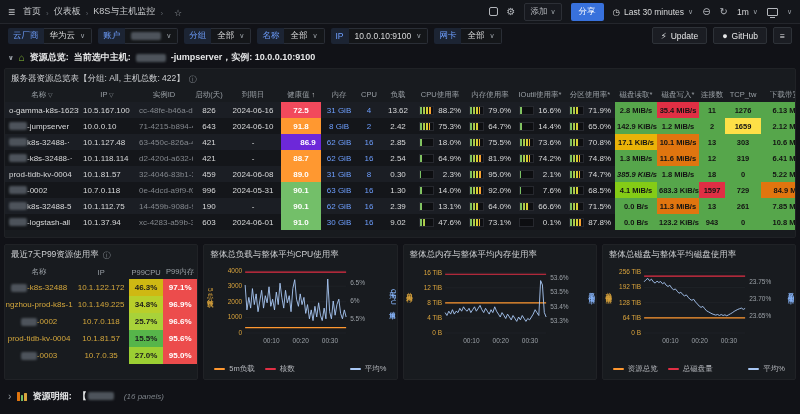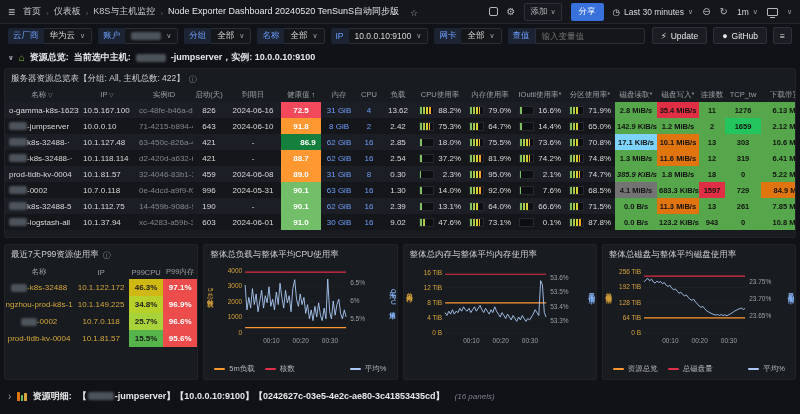--- a/index.html
+++ b/index.html
@@ -87,21 +87,20 @@
 
 <div class="topnav">
   <span class="burger">≡</span>
   <div class="crumbs" style="display:flex;align-items:flex-end;">
     <span class="crumb">首页</span>
       <span class="csep">›</span>
     <span class="crumb">仪表板</span>
       <span class="csep">›</span>
     <span class="crumb">K8S与主机监控</span>
       <span class="csep">›</span>
-    <span class="crumb last">Node Exporter Dashboard 20240520 TenSunS自动同步版</span>
     <span class="star">☆</span>
   </div>
   <div class="nav-right">
     <span class="sq"></span>
     <span class="icnbtn">⚙</span>
     <span class="ddl">
         <span>添加</span>
         <span class="chev">∨</span>
       </span>
     <span class="btn-blue">分享</span>
@@ -159,24 +158,20 @@
         </span>
       </div>
       <div class="vchip">
         <span class="vlabel">网卡</span>
         <span class="vval">
           <span>全部</span>
           <span class="chev">∨</span>
         </span>
       </div>
     </div>
-  <div class="vchip">
-    <span class="vlabel">查值</span>
-    <input class="vinput" placeholder="输入变量值" style="">
-  </div>
   <div class="sub-right">
     <span class="gbtn">
         <span style="color:#c7c9cc;">⚡</span>
         <span>Update</span>
       </span>
     <span class="gbtn">
         <span style="font-size:9px;">●</span>
         <span>GitHub</span>
       </span>
     <span class="gbtn" style="padding:2px 6px;">≡</span>
@@ -328,30 +323,30 @@
               <div class="gwrap">
                 <span class="gauge">
                   <span class="gfill" style="width: 65%;"></span>
                 </span>
                 <span class="gtxt">65.0%</span>
               </div>
             </td>
             <td class="bgc" style="background: rgb(86, 166, 75);">142.9 KiB/s</td>
             <td class="bgc" style="background: rgb(86, 166, 75);">1.2 MiB/s</td>
             <td class="bgc" style="background: rgb(86, 166, 75);">2</td>
-            <td class="bgc" style="background: #22c55e;">1659</td>
+            <td class="bgc" style="background: #fde047;">1659</td>
             <td class="bgc" style="background: rgb(86, 166, 75);">2.12 Mi</td>
           </tr>
           <tr class="odd">
             <td class="l"><span class="rd" style="width: 18px;"></span><span>k8s-32488-·</span></td>
             <td class="l">10.1.127.48</td>
             <td class="dim l">63-450c-826a-4</td>
             <td>421</td>
             <td>-</td>
-            <td class="health" style="background: #15803d; padding-left: 16px;">86.9</td>
+            <td class="health" style="background: #6d28d9; padding-left: 16px;">86.9</td>
             <td class="link">62 GiB</td>
             <td class="link">16</td>
             <td>2.85</td>
             <td>
               <div class="gwrap">
                 <span class="gauge">
                   <span class="gfill" style="width: 18%;"></span>
                 </span>
                 <span class="gtxt">18.0%</span>
               </div>
@@ -373,42 +368,42 @@
               </div>
             </td>
             <td>
               <div class="gwrap">
                 <span class="gauge">
                   <span class="gfill" style="width: 70.8%;"></span>
                 </span>
                 <span class="gtxt">70.8%</span>
               </div>
             </td>
-            <td class="bgc" style="background: #7dd3fc;">17.1 KiB/s</td>
+            <td class="bgc" style="background: #eab308;">17.1 KiB/s</td>
             <td class="bgc" style="background: rgb(224, 117, 15);">10.1 MiB/s</td>
             <td class="bgc" style="background: rgb(86, 166, 75);">13</td>
             <td class="bgc" style="background: rgb(86, 166, 75);">303</td>
             <td class="bgc" style="background: rgb(86, 166, 75);">10.6 Mi</td>
           </tr>
           <tr class="even">
             <td class="l"><span class="rd" style="width: 18px;"></span><span>-k8s-32488-·</span></td>
             <td class="l">10.1.118.114</td>
             <td class="dim l">d2-420d-a632-6</td>
             <td>421</td>
             <td>-</td>
             <td class="health" style="background: rgb(255, 152, 48);">88.7</td>
             <td class="link">62 GiB</td>
             <td class="link">16</td>
             <td>2.54</td>
             <td>
               <div class="gwrap">
                 <span class="gauge">
                   <span class="gfill" style="width: 13.6%;"></span>
                 </span>
-                <span class="gtxt">37.2%</span>
+                <span class="gtxt">64.9%</span>
               </div>
             </td>
             <td>
               <div class="gwrap">
                 <span class="gauge">
                   <span class="gfill" style="width: 81.9%;"></span>
                 </span>
                 <span class="gtxt">81.9%</span>
               </div>
             </td>
@@ -517,21 +512,21 @@
               </div>
             </td>
             <td>
               <div class="gwrap">
                 <span class="gauge">
                   <span class="gfill" style="width: 68.5%;"></span>
                 </span>
                 <span class="gtxt">68.5%</span>
               </div>
             </td>
-            <td class="bgc" style="background: #737373;">4.1 MiB/s</td>
+            <td class="bgc" style="background: #84cc16;">4.1 MiB/s</td>
             <td class="bgc" style="background: rgb(86, 166, 75);">683.3 KiB/s</td>
             <td class="bgc" style="background: rgb(224, 47, 68);">1597</td>
             <td class="bgc" style="background: rgb(86, 166, 75);">729</td>
             <td class="bgc" style="background: rgb(224, 117, 15);">84.9 M</td>
           </tr>
           <tr class="odd">
             <td class="l"><span class="rd" style="width: 18px;"></span><span>k8s-32488-5</span></td>
             <td class="l">10.1.112.75</td>
             <td class="dim l">14-459b-908d-9</td>
             <td>190</td>
@@ -669,20 +664,26 @@
             <td class="p99name"><span class="rd" style="width: 16px;"></span><span>-0002</span></td>
             <td class="p99name">10.7.0.118</td>
             <td class="p99cell" style="background: rgb(168, 210, 58); color: rgb(28, 28, 28);">25.7%</td>
             <td class="p99cell" style="background: rgb(236, 76, 76); color: rgb(255, 255, 255);">96.6%</td>
           </tr>
           <tr>
             <td class="p99name">prod-tidb-kv-0004</td>
             <td class="p99name">10.1.81.57</td>
             <td class="p99cell" style="background: rgb(86, 181, 74); color: rgb(28, 28, 28);">15.5%</td>
             <td class="p99cell" style="background: rgb(236, 76, 76); color: rgb(255, 255, 255);">95.6%</td>
+          </tr>
+          <tr>
+            <td class="p99name"><span class="rd" style="width: 16px;"></span><span>-0003</span></td>
+            <td class="p99name">10.7.0.35</td>
+            <td class="p99cell" style="background: rgb(156, 207, 51); color: rgb(28, 28, 28);">27.0%</td>
+            <td class="p99cell" style="background: rgb(236, 76, 76); color: rgb(255, 255, 255);">95.0%</td>
           </tr>
         </tbody>
       </table>
   </div>
   <div class="panel bpanel chart-holder">
       <div class="ptitle">
         <span>整体总负载与整体平均CPU使用率</span>
       </div>
       <div class="chartbox"><div class="vlab left">总5分钟负载</div><div class="vlab right">平均CPU使用率</div><svg viewBox="0 0 170 96" width="100%" height="96">
           <line x1="30" x2="131" y1="70" y2="70" stroke="#24262c" stroke-width="0.6"></line>
@@ -793,16 +794,15 @@
   <span class="rarrow">›</span>
   <span class="gridic">
     <i style="height:9px;background:#e0750f;"></i>
       <i style="height:6px;background:#73bf69;"></i>
       <i style="height:8px;background:#d9a33c;"></i>
   </span>
   <span class="bold">资源明细:</span>
   <span class="bold" style="display:inline-flex;align-items:center;gap:1px;">
     <span>【</span>
       <span class="rd" style="width:26px;"></span>
-      <span>-jumpserver】【10.0.0.10:9100】【0242627c-03e5-4e2c-ae80-3c41853435cd】</span>
   </span>
   <span class="panels-count">(16 panels)</span>
 </div>
 
 </body></html>

